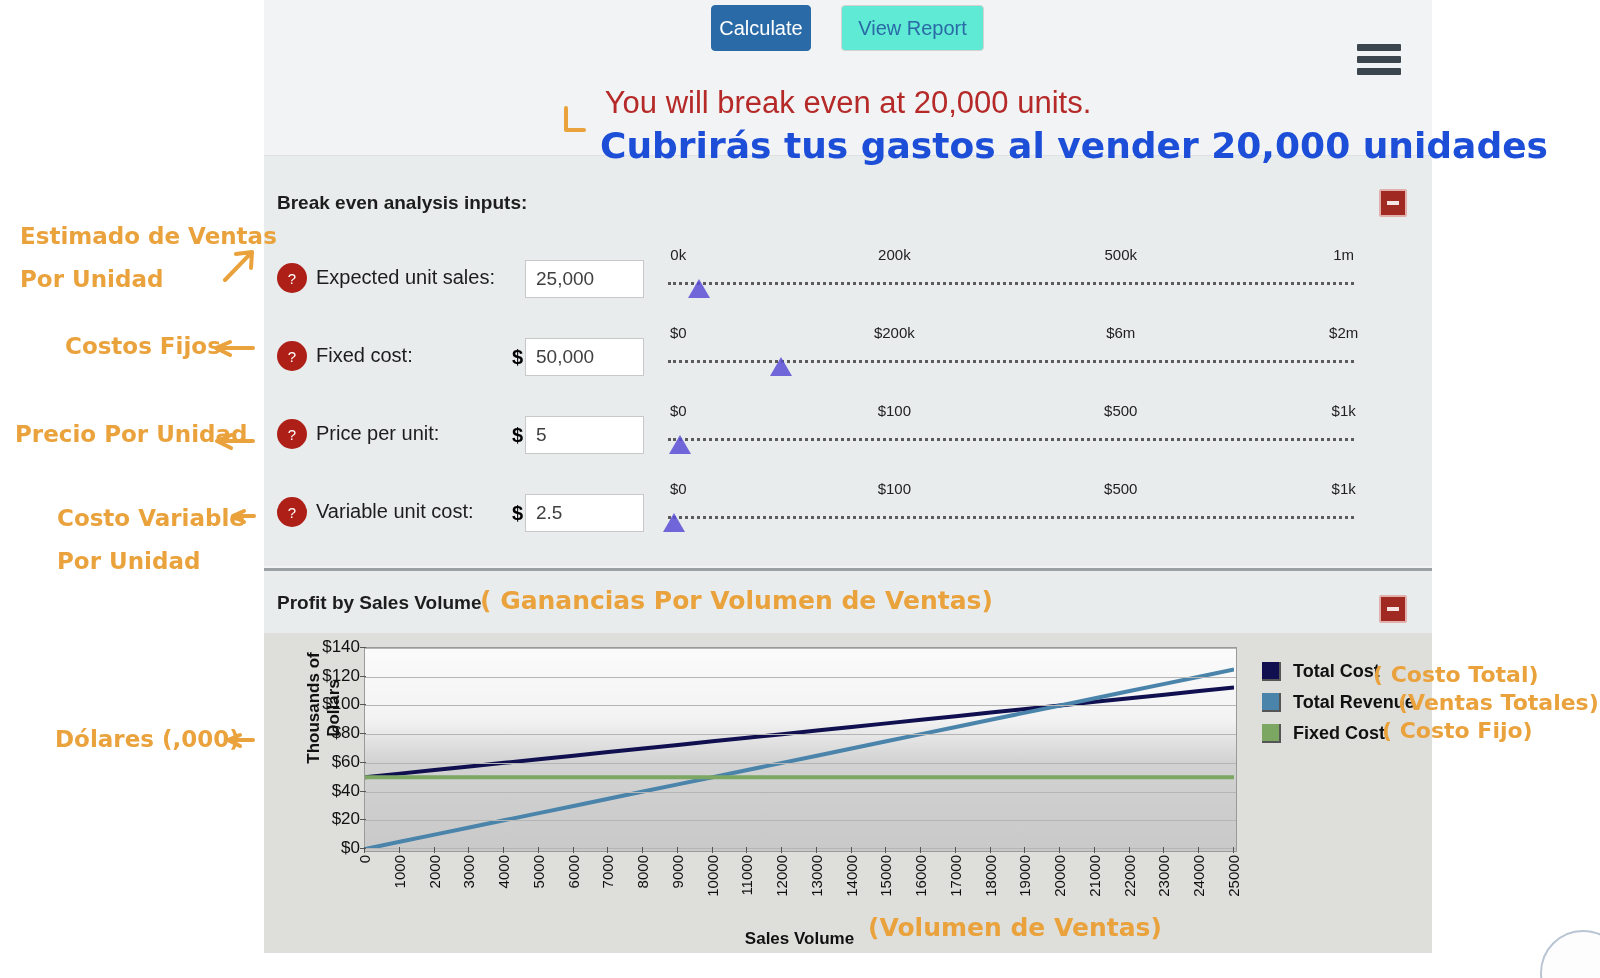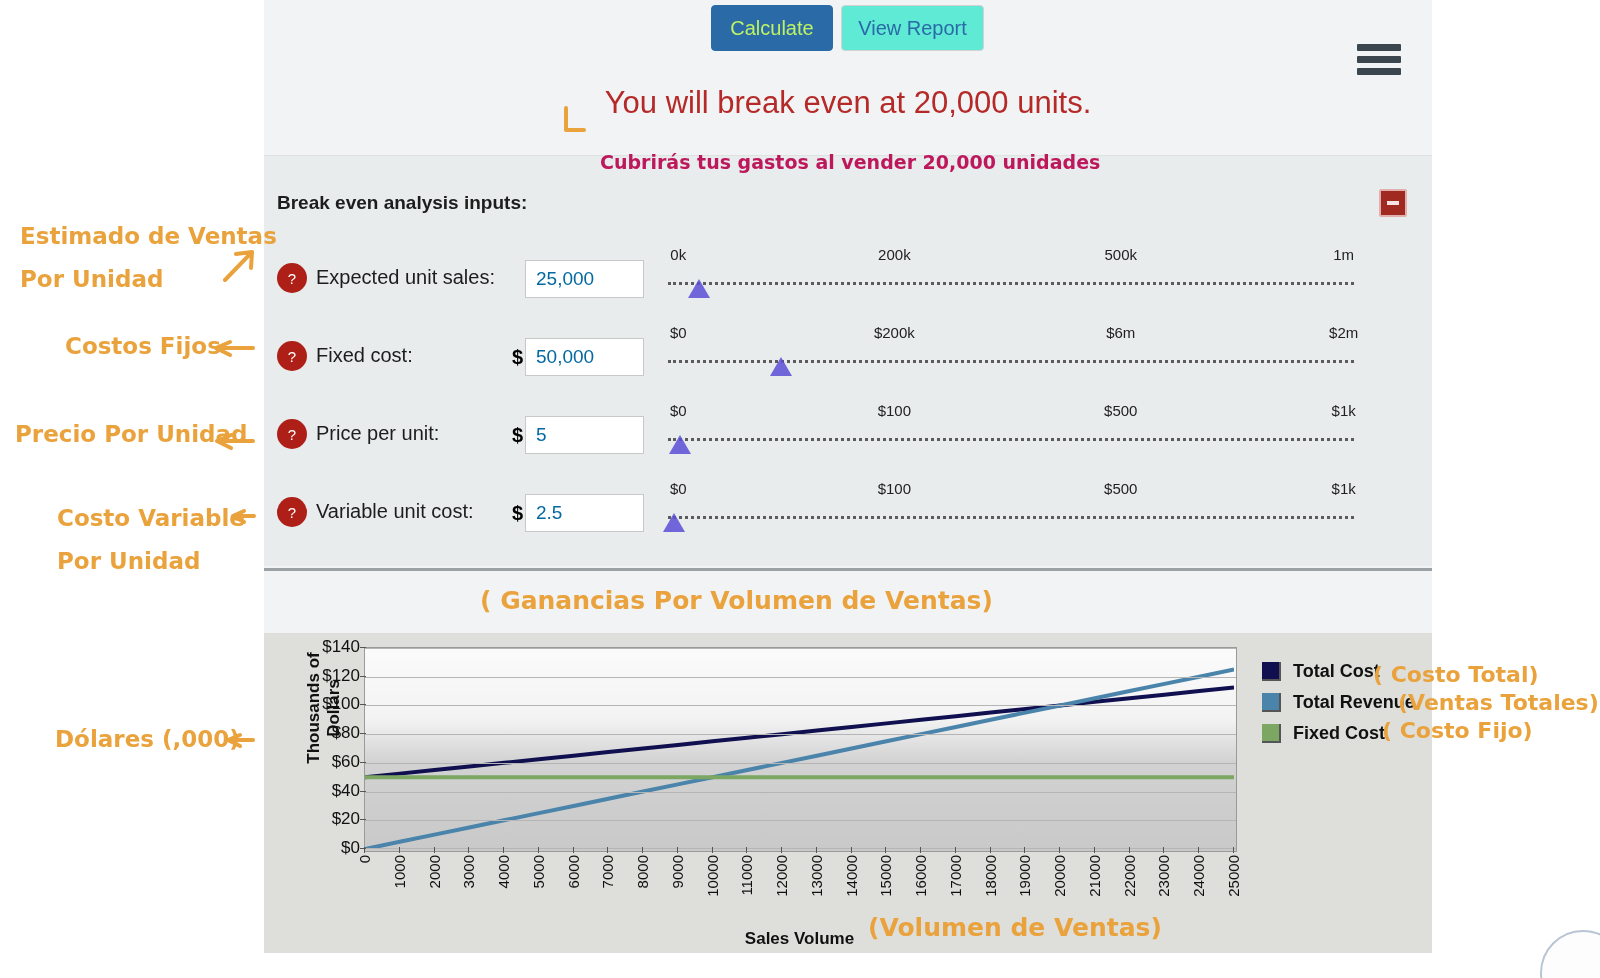--- a/index.html
+++ b/index.html
@@ -39,24 +39,24 @@
     border-radius: 4px;
     font-size: 20px;
     display: flex;
     align-items: center;
     justify-content: center;
     cursor: pointer;
     box-sizing: border-box;
   }
   #calculate-button {
     left: 447px;
-    width: 122px;
+    width: 100px;
     background: #2a6aa6;
     border: 1px solid #2a6aa6;
-    color: #bef264;
+    color: #ffffff;
   }
   #view-report-button {
     left: 577px;
     width: 143px;
     background: #5eead4;
     border: 1px solid #d2d2d2;
     color: #2a6aa6;
   }
 
   
@@ -168,21 +168,21 @@
     color: #000;
   }
   .input-field {
     position: absolute;
     left: 261px;
     width: 119px;
     height: 38px;
     background: #ffffff;
     border: 1px solid #c8c8c8;
     font-size: 19px;
-    color: #0369a1;
+    color: #404040;
     padding: 0 0 0 10px;
     box-sizing: border-box;
     font-family: "Liberation Sans", sans-serif;
   }
 
   
   .slider-wrap {
     position: absolute;
     left: 404px;
     width: 686px;
@@ -476,20 +476,24 @@
               <span style="left: 98.5%;">$1k</span>
             </div>
             <div class="slider-track"></div>
             <div class="slider-handle" style="left: 0.9%;"></div>
           </div>
         </div>
       </div>
   </div>
 
   <div id="chart-section">
+    <div id="chart-header">
+      <div id="chart-title">Profit by Sales Volume</div>
+      <div class="collapse-button" id="chart-collapse-button"></div>
+    </div>
 
     <div id="chart-body">
       <div id="y-axis-title">Thousands of Dollars</div>
       <div id="y-labels">
           <div class="y-tick-label" style="top: 201px;">$0</div>
           <div class="y-tick-label" style="top: 172.286px;">$20</div>
           <div class="y-tick-label" style="top: 143.571px;">$40</div>
           <div class="y-tick-label" style="top: 114.857px;">$60</div>
           <div class="y-tick-label" style="top: 86.1429px;">$80</div>
           <div class="y-tick-label" style="top: 57.4286px;">$100</div>
@@ -578,21 +582,21 @@
         <div class="y-tick-mark" style="top: 128.857px;"></div>
         <div class="y-tick-mark" style="top: 100.143px;"></div>
         <div class="y-tick-mark" style="top: 71.4286px;"></div>
         <div class="y-tick-mark" style="top: 42.7143px;"></div>
         <div class="y-tick-mark" style="top: 14px;"></div>
       </div>
   </div>
 </div>
 
 <div id="hw-layer">
-    <div class="hand" style="left: 600px; top: 151px; font-size: 19px; color: #be185d;">Cubrirás tus gastos al vender 20,000 unidades</div>
+    <div class="hand" style="left: 600px; top: 125px; font-size: 36px; color: #1d4ed8;">Cubrirás tus gastos al vender 20,000 unidades</div>
     <div class="hand" style="left: 20px; top: 223px; font-size: 23px; color: rgb(234, 162, 60);">Estimado de Ventas</div>
     <div class="hand" style="left: 20px; top: 266px; font-size: 23px; color: rgb(234, 162, 60);">Por Unidad</div>
     <div class="hand" style="left: 65px; top: 333px; font-size: 23px; color: rgb(234, 162, 60);">Costos Fijos</div>
     <div class="hand" style="left: 15px; top: 421px; font-size: 23px; color: rgb(234, 162, 60);">Precio Por Unidad</div>
     <div class="hand" style="left: 57px; top: 505px; font-size: 23px; color: rgb(234, 162, 60);">Costo Variable</div>
     <div class="hand" style="left: 57px; top: 548px; font-size: 23px; color: rgb(234, 162, 60);">Por Unidad</div>
     <div class="hand" style="left: 55px; top: 726px; font-size: 23px; color: rgb(234, 162, 60);">Dólares (,000)</div>
     <div class="hand" style="left: 480px; top: 586px; font-size: 25px; color: rgb(234, 162, 60);">( Ganancias Por Volumen de Ventas)</div>
     <div class="hand" style="left: 1373px; top: 662px; font-size: 22px; color: rgb(234, 162, 60);">( Costo Total)</div>
     <div class="hand" style="left: 1398px; top: 690px; font-size: 22px; color: rgb(234, 162, 60);">(Ventas Totales)</div>

